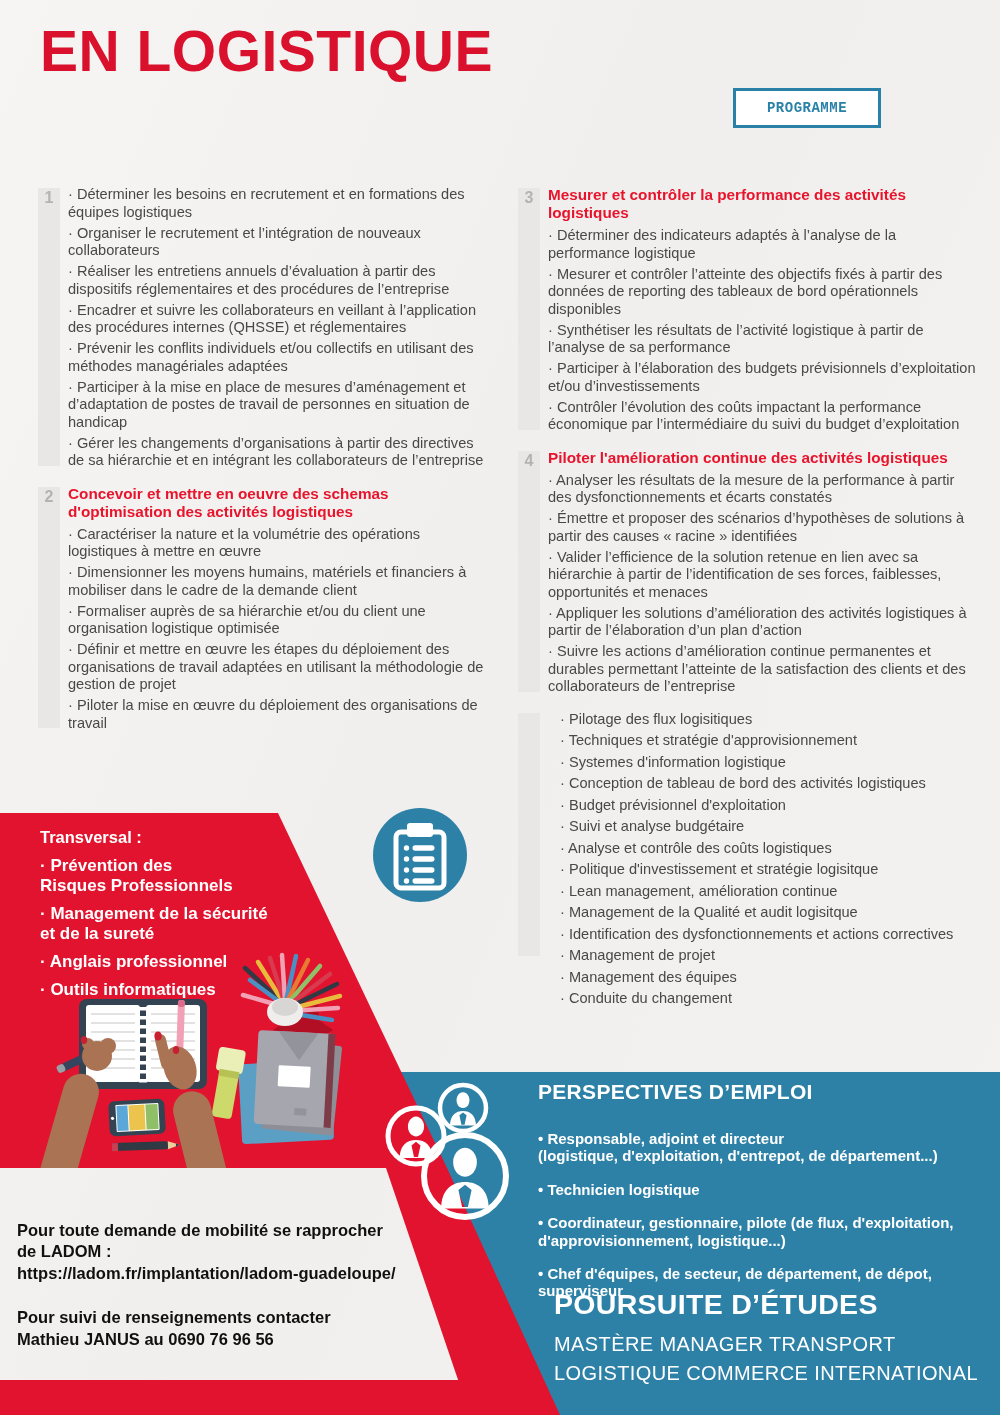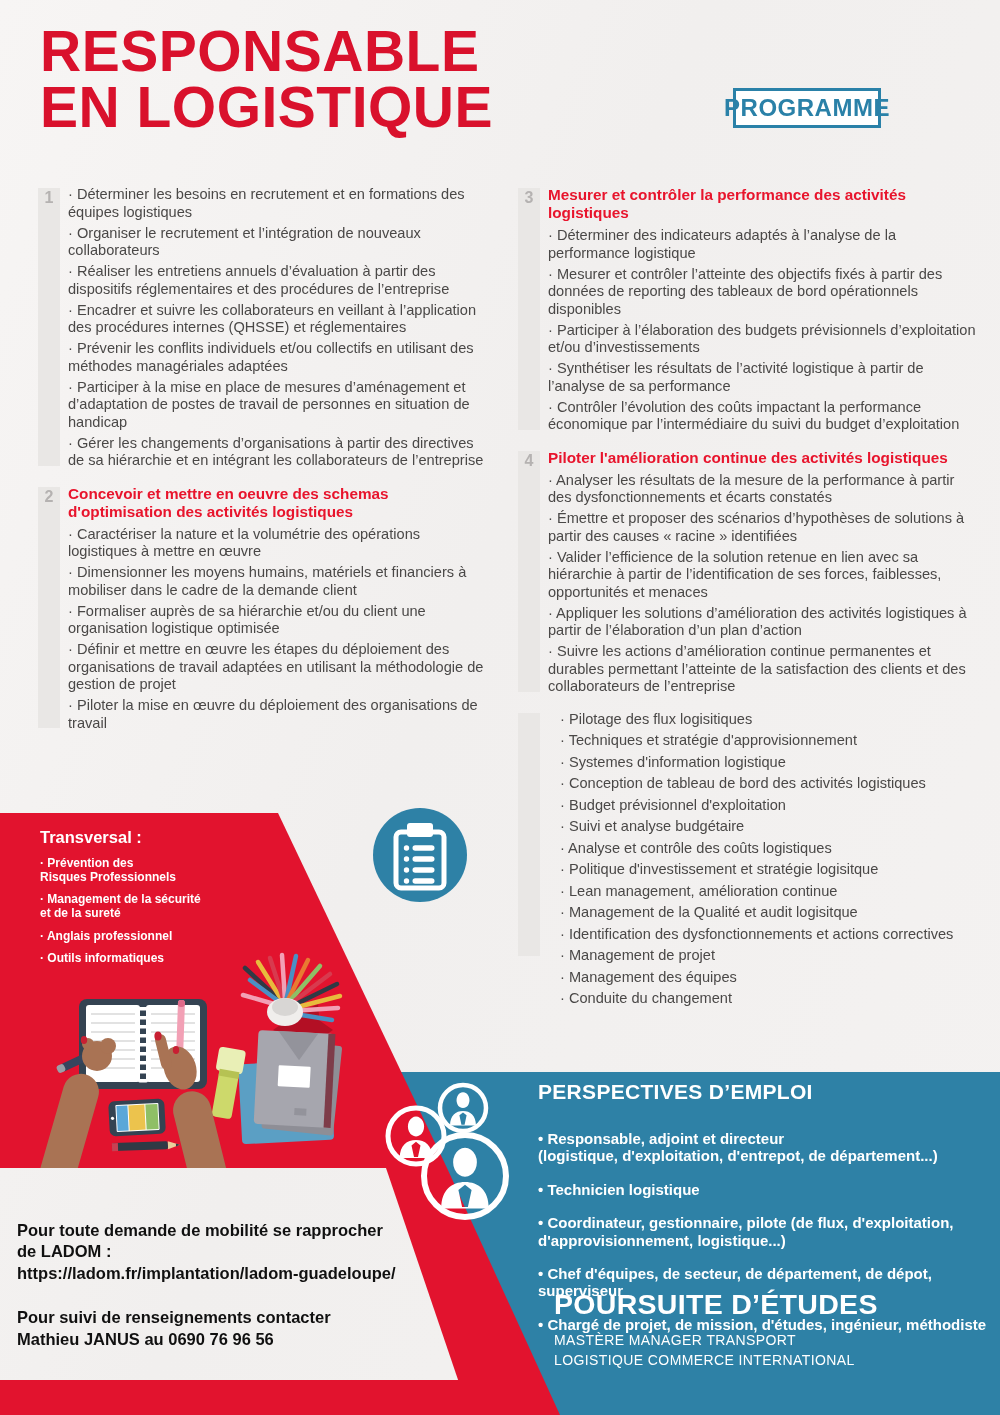--- a/index.html
+++ b/index.html
@@ -10,44 +10,44 @@
   .page{position:relative;width:1000px;height:1415px;overflow:hidden;
     background:linear-gradient(112deg,#f7f5f4 0%,#f1efee 45%,#f4f2f1 100%);
     font-family:"Liberation Sans",sans-serif;}
   svg.art{position:absolute;left:0;top:0;}
   .f-red{fill:var(--red);} .f-blue{fill:var(--blue);} .f-darkred{fill:var(--darkred);}
 
   .title{position:absolute;left:40px;top:24px;margin:0;color:#d9112c;
     font-size:57px;font-weight:bold;line-height:.98;letter-spacing:.5px;}
   .badge{position:absolute;left:733px;top:88px;width:142px;height:34px;
     background:#fff;border:3px solid #2a81a8;color:#2a81a8;font-weight:bold;
-    font-size:24px;letter-spacing:.5px;display:flex;align-items:center;justify-content:center;}
+    font-size:14px;letter-spacing:.5px;display:flex;align-items:center;justify-content:center;font-family:Liberation Mono, monospace;}
 
   .col{position:absolute;top:186px;}
   #col-left{left:38px;width:446px;}
   #col-right{left:518px;width:458px;}
   .sec{position:relative;padding-left:30px;margin-bottom:15px;}
   .numbar{position:absolute;left:0;top:2px;bottom:4px;width:22px;background:var(--bar);}
   .shortbar .numbar{bottom:auto;height:243px;}
   .num{display:block;text-align:center;color:var(--numgray);font-weight:bold;font-size:16px;padding-top:1px;}
   .sec h3{margin:0 0 5px;color:var(--headred);font-size:15.3px;line-height:1.18;font-weight:bold;}
   .item{margin:0 0 3.5px;color:var(--txt);font-size:14.6px;line-height:1.2;}
   .enseign .item{margin:0 12px 4px;}
 
   #transversal{position:absolute;left:40px;top:828px;width:262px;color:#fff;}
   .tr-title{font-weight:bold;font-size:16.5px;margin-bottom:9px;}
-  .tr-item{font-weight:bold;font-size:12px;line-height:1.18;margin-bottom:8px;white-space:pre-line;}
+  .tr-item{font-weight:bold;font-size:17px;line-height:1.18;margin-bottom:8px;white-space:pre-line;}
 
   #perspectives{position:absolute;left:538px;top:1080px;width:452px;color:#fff;}
   #perspectives h2{margin:0 0 26px;font-size:21px;letter-spacing:.3px;}
   .persp-item{font-weight:bold;font-size:15px;line-height:1.16;margin-bottom:2.5px;white-space:pre-line;margin-top:16px;}
 
   #poursuite{position:absolute;left:554px;top:1288px;color:#fff;}
   #poursuite h2{margin:0 0 9px;font-size:28.5px;letter-spacing:.3px;}
-  .pours-line{font-size:14px;line-height:1.45;letter-spacing:.4px;font-weight:normal;}
+  .pours-line{font-size:20px;line-height:1.45;letter-spacing:.4px;font-weight:normal;}
 
   #contact{position:absolute;left:17px;top:1220px;width:400px;color:var(--ink);
     font-weight:bold;font-size:16.5px;line-height:1.3;}
   .contact-gap{height:23px;}
 </style>
 </head>
 <body>
 
 <div class="page">
 
@@ -207,21 +207,20 @@
           <use href="#person" transform="translate(0,4) scale(0.9)"></use>
         </g>
       <g transform="translate(465,1176)">
           <circle r="41" stroke="#ffffff" stroke-width="6"></circle>
           <use href="#person" transform="translate(0,6) scale(1.32)"></use>
         </g>
     </g>
   </svg>
 
   <h1 class="title">
-    <div>RESPONSABLE</div>
     <div>EN LOGISTIQUE</div>
   </h1>
 
   <div class="badge">PROGRAMME</div>
 
   <div id="col-left" class="col">
       <section class="sec">
         <div class="numbar">
           <span class="num">1</span>
         </div>
@@ -246,22 +245,22 @@
       </section>
     </div>
   <div id="col-right" class="col">
       <section class="sec">
         <div class="numbar">
           <span class="num">3</span>
         </div>
         <h3>Mesurer et contrôler la performance des activités logistiques</h3>
         <p class="item">· Déterminer des indicateurs adaptés à l’analyse de la performance logistique</p>
         <p class="item">· Mesurer et contrôler l’atteinte des objectifs fixés à partir des données de reporting des tableaux de bord opérationnels disponibles</p>
+        <p class="item">· Synthétiser les résultats de l’activité logistique à partir de l’analyse de sa performance</p>
         <p class="item">· Participer à l’élaboration des budgets prévisionnels d’exploitation et/ou d’investissements</p>
-        <p class="item">· Synthétiser les résultats de l’activité logistique à partir de l’analyse de sa performance</p>
         <p class="item">· Contrôler l’évolution des coûts impactant la performance économique par l’intermédiaire du suivi du budget d’exploitation</p>
       </section>
       <section class="sec">
         <div class="numbar">
           <span class="num">4</span>
         </div>
         <h3>Piloter l'amélioration continue des activités logistiques</h3>
         <p class="item">· Analyser les résultats de la mesure de la performance à partir des dysfonctionnements et écarts constatés</p>
         <p class="item">· Émettre et proposer des scénarios d’hypothèses de solutions à partir des causes « racine » identifiées</p>
         <p class="item">· Valider l’efficience de la solution retenue en lien avec sa hiérarchie à partir de l’identification de ses forces, faiblesses, opportunités et menaces</p>
@@ -304,21 +303,20 @@
   <div id="perspectives">
     <h2>PERSPECTIVES D’EMPLOI</h2>
     <div id="persp-items">
         <div class="persp-item">• Responsable, adjoint et directeur
 (logistique, d'exploitation, d'entrepot, de département...)</div>
         <div class="persp-item">• Technicien logistique</div>
         <div class="persp-item">• Coordinateur, gestionnaire, pilote (de flux, d'exploitation,
 d'approvisionnement, logistique...)</div>
         <div class="persp-item">• Chef d'équipes, de secteur, de département, de dépot,
 superviseur</div>
-        <div class="persp-item">• Chargé de projet, de mission, d'études, ingénieur, méthodiste</div>
       </div>
   </div>
 
   <div id="poursuite">
     <h2>POURSUITE D’ÉTUDES</h2>
     <div id="pours-lines">
         <div class="pours-line">MASTÈRE MANAGER TRANSPORT</div>
         <div class="pours-line">LOGISTIQUE COMMERCE INTERNATIONAL</div>
       </div>
   </div>

